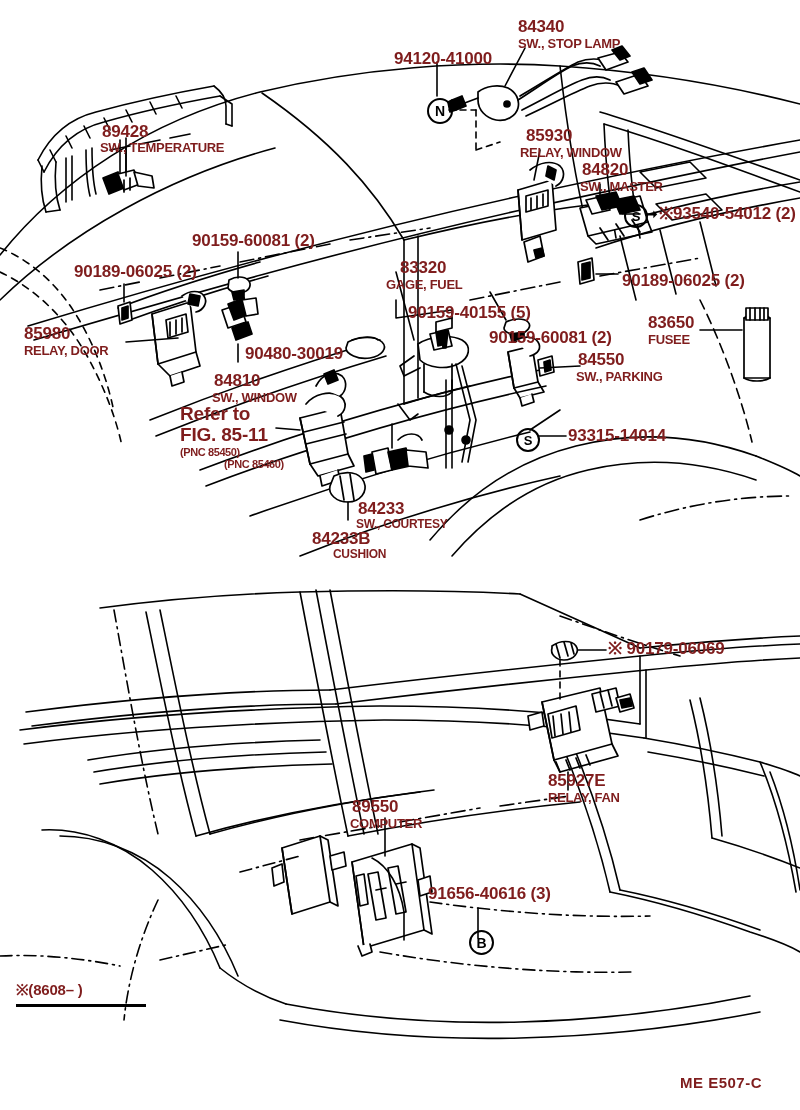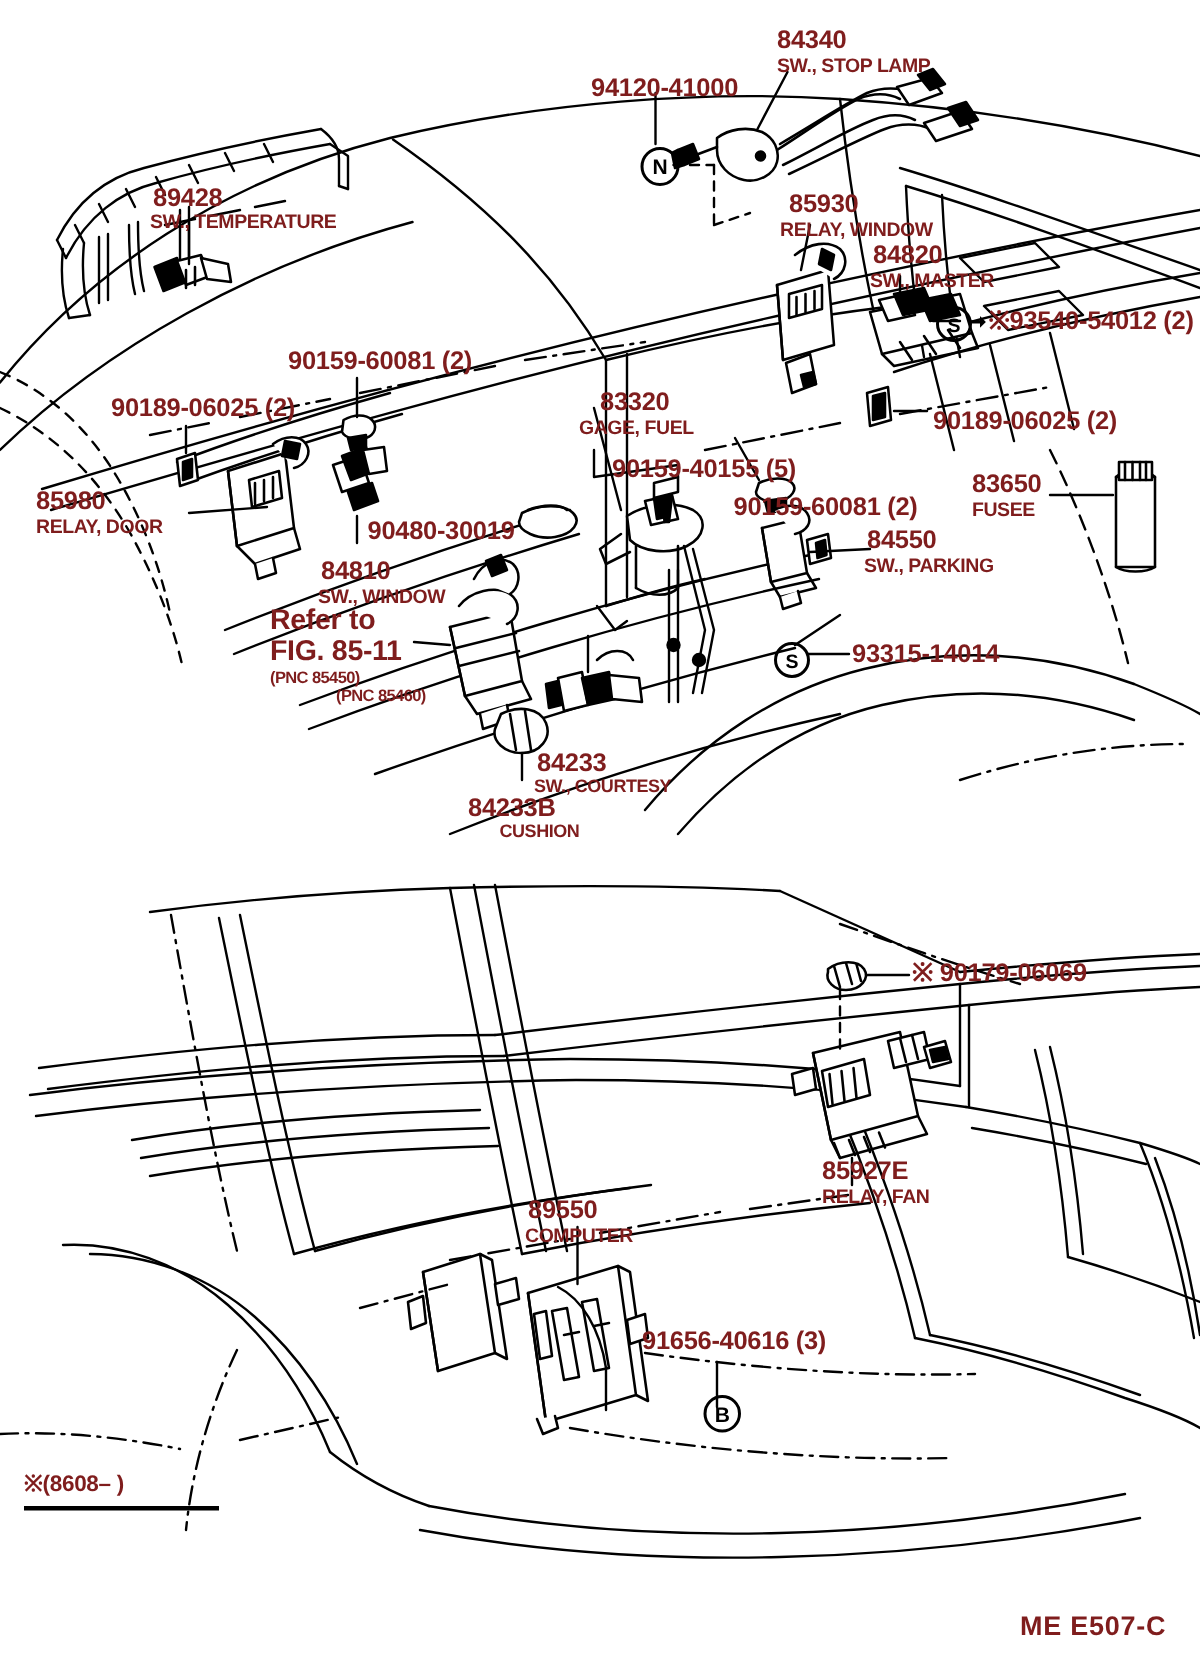--- a/index.html
+++ b/index.html
@@ -56,21 +56,21 @@
     font-weight: bold;
     line-height: 1.05;
   }
   .pnc {
     font-size: 11px;
     font-weight: bold;
     line-height: 1.12;
     letter-spacing: -0.4px;
   }
   .footer-code {
-    font-size: 18px;
+    font-size: 15px;
     font-weight: bold;
     letter-spacing: 0.5px;
   }
   .note-date {
     font-size: 15px;
     font-weight: bold;
     letter-spacing: -0.2px;
   }
   .note-rule {
     position: absolute;

